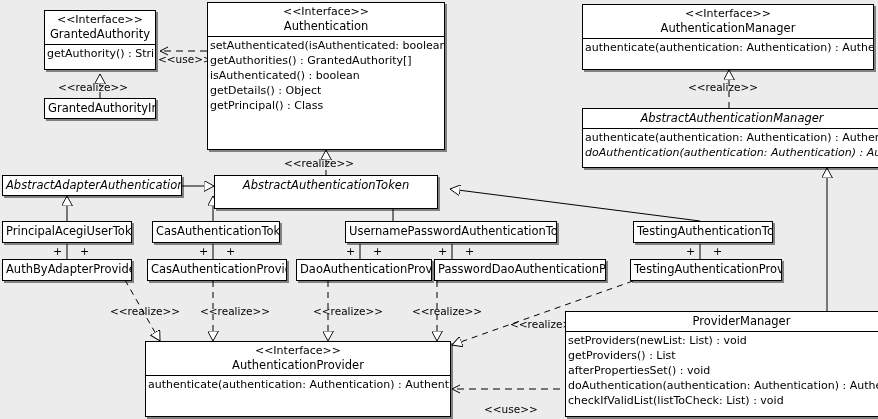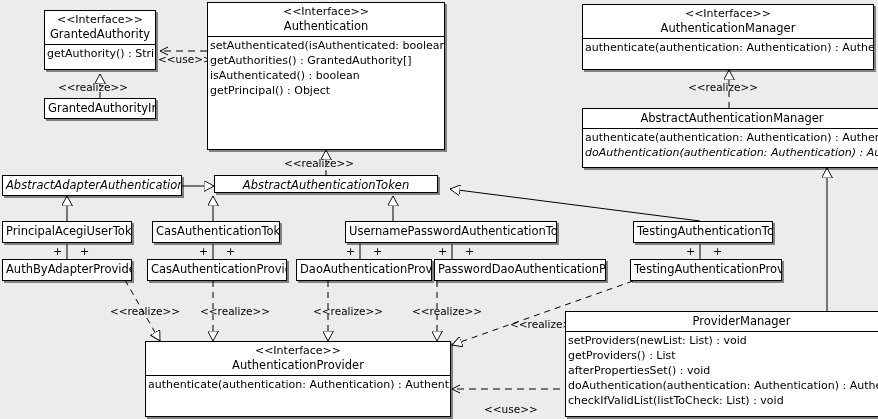--- a/index.html
+++ b/index.html
@@ -41,21 +41,21 @@
     line-height: 14px;
     color: #000;
   }
   .cname {
     display: block;
     text-align: center;
     font-size: 11.5px;
     line-height: 15px;
     color: #000;
   }
-  .cname.abstract { }
+  .cname.abstract { font-style: italic; }
   .divider {
     border-top: 1px solid #000;
     height: 0;
     font-size: 0;
     line-height: 0;
   }
   .ops { padding: 1px 0 1px 0; }
   .op {
     font-size: 11px;
     line-height: 15px;
@@ -211,21 +211,22 @@
   <div class="uml-box" style="left:207px; top:2px; width:238px; height:148px;">
     <div class="hdr">
       <span class="stereo">&lt;&lt;Interface&gt;&gt;</span>
       <span class="cname">Authentication</span>
     </div>
     <div class="divider"></div>
     <div class="ops">
       <div class="op">setAuthenticated(isAuthenticated: boolean) : void</div>
       <div class="op">getAuthorities() : GrantedAuthority[]</div>
       <div class="op">isAuthenticated() : boolean</div>
-      <div class="op">getPrincipal() : Object</div>
+      <div class="op">getDetails() : Object</div>
+      <div class="op">getPrincipal() : Class</div>
     </div>
   </div>
 
   <div class="uml-box" style="left:582px; top:4px; width:292px; height:66px;">
     <div class="hdr">
       <span class="stereo">&lt;&lt;Interface&gt;&gt;</span>
       <span class="cname">AuthenticationManager</span>
     </div>
     <div class="divider"></div>
     <div class="ops">
@@ -241,21 +242,21 @@
     <div class="ops">
       <div class="op">authenticate(authentication: Authentication) : Authentication</div>
       <div class="op abstract">doAuthentication(authentication: Authentication) : Authentication</div>
     </div>
   </div>
 
   <div class="uml-box" style="left:2px; top:175px; width:180px; height:21px;">
     <div class="simple-name abstract">AbstractAdapterAuthenticationToken</div>
   </div>
 
-  <div class="uml-box" style="left:214px; top:175px; width:224px; height:18px;">
+  <div class="uml-box" style="left:214px; top:175px; width:224px; height:34px;">
     <div class="simple-name abstract">AbstractAuthenticationToken</div>
   </div>
 
   <div class="uml-box" style="left:2px; top:221px; width:130px; height:22px;">
     <div class="simple-name">PrincipalAcegiUserToken</div>
   </div>
 
   <div class="uml-box" style="left:152px; top:221px; width:128px; height:22px;">
     <div class="simple-name">CasAuthenticationToken</div>
   </div>

